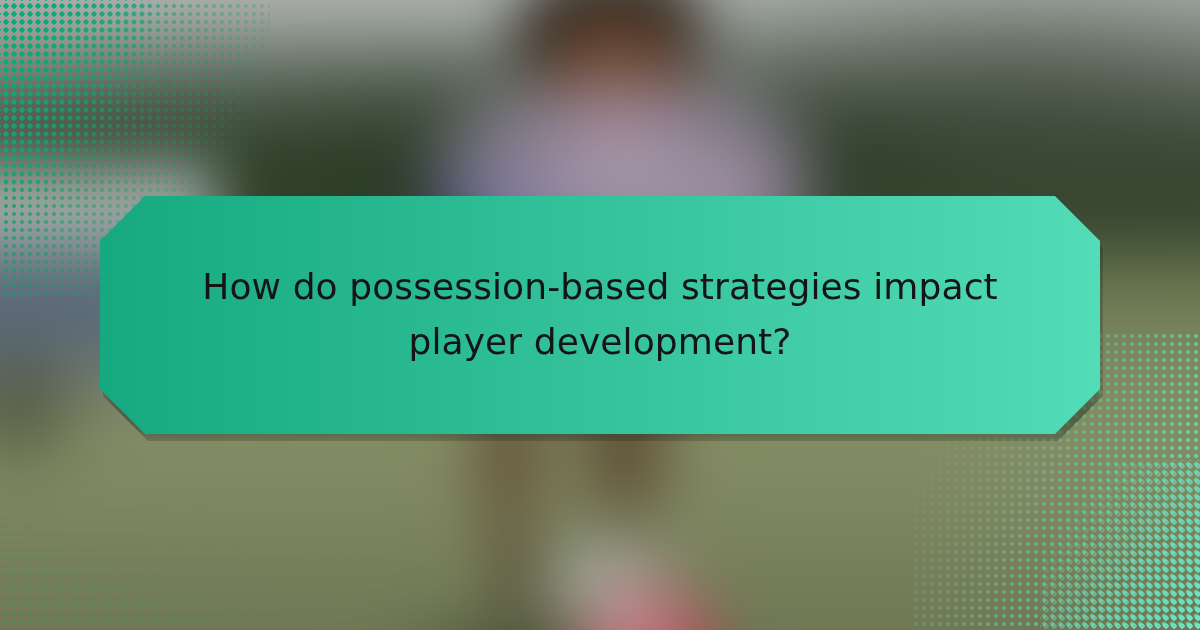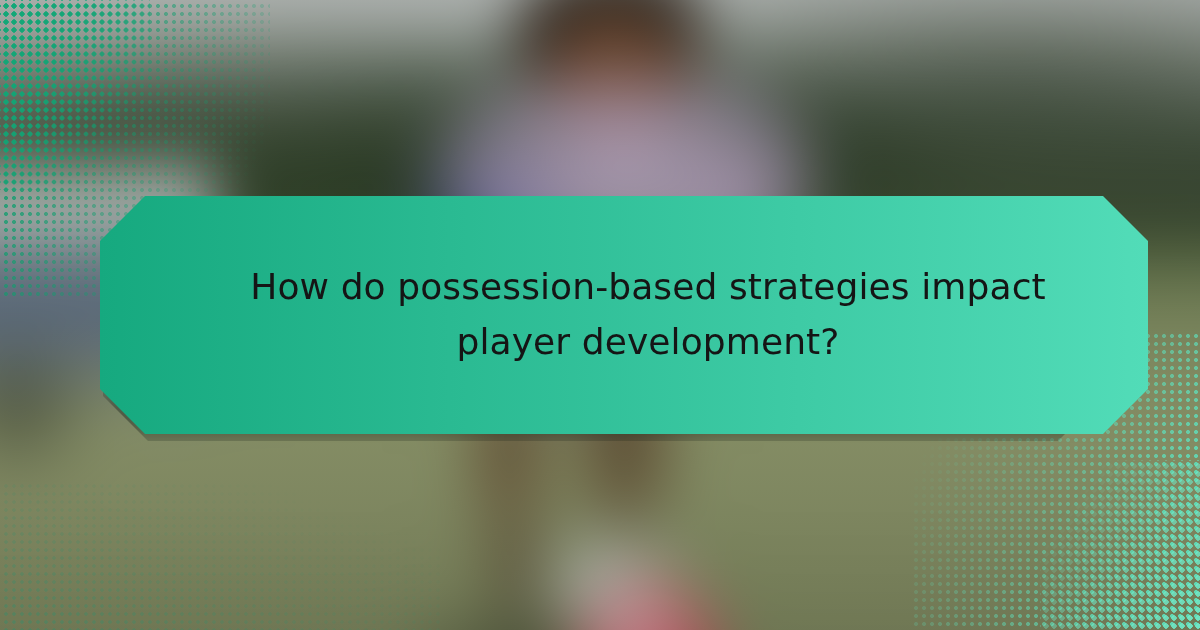--- a/index.html
+++ b/index.html
@@ -263,21 +263,20 @@
     width: 1000px;
     height: 238px;
     clip-path: polygon(
       45px 0, calc(100% - 45px) 0,
       100% 45px, 100% calc(100% - 45px),
       calc(100% - 45px) 100%, 45px 100%,
       0 calc(100% - 45px), 0 45px);
     display: flex;
     align-items: center;
     justify-content: center;
-    padding-left: 48px;
   }
   .card-title {
     margin: 0;
     width: 86%;
     text-align: center;
     font-size: 36px;
     font-weight: 400;
     line-height: 1.52;
     letter-spacing: 0.1px;
     color: #151515;

